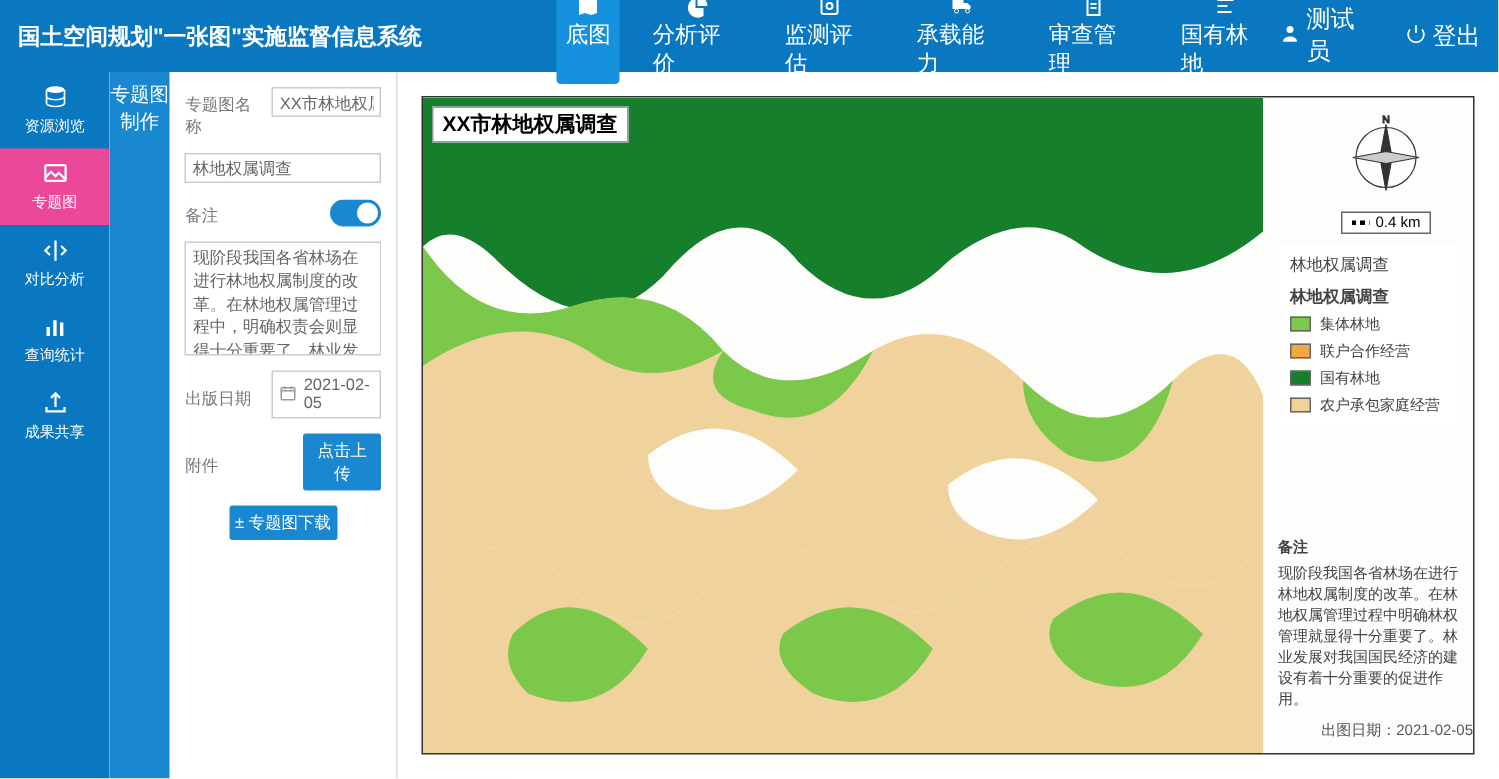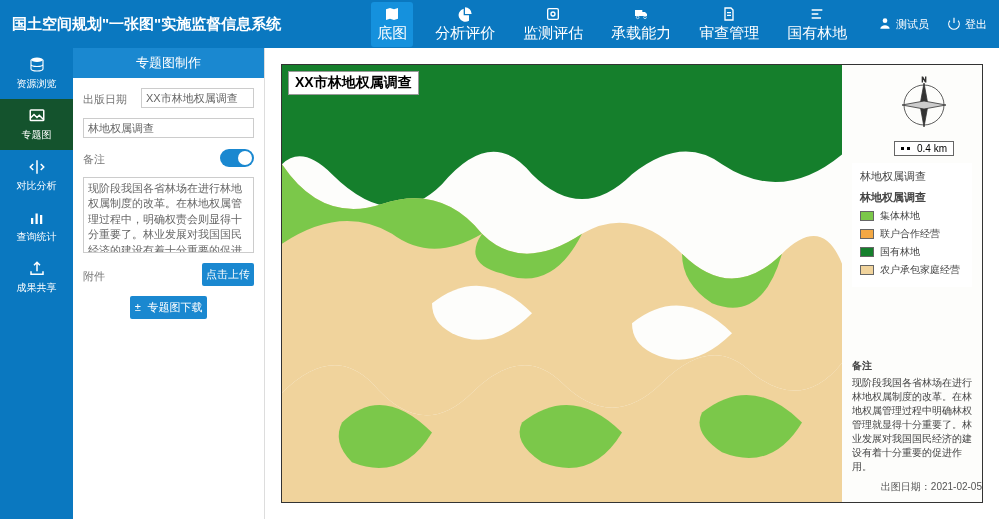--- a/index.html
+++ b/index.html
@@ -4,41 +4,41 @@
 <style>
 * { margin: 0; padding: 0; box-sizing: border-box; font-family: "Microsoft YaHei", Arial, sans-serif; }
 body { width: 999px; height: 519px; overflow: hidden; background: #fff; }
 
 .header { height: 48px; background: #0a78c0; display: flex; align-items: center; color: #fff; padding: 0 12px; }
 .header-title { font-size: 15px; font-weight: bold; flex: 0 0 auto; white-space: nowrap; }
 .header-nav { display: flex; margin-left: 90px; gap: 16px; }
 .nav-item { display: flex; flex-direction: column; align-items: center; font-size: 15px; cursor: pointer; padding: 4px 6px; }
 .nav-item .ni-icon { width: 18px; height: 16px; margin-bottom: 2px; display:flex; align-items:center; justify-content:center; }
 .nav-item.active { background: #1591dd; border-radius: 3px; }
-.header-right { margin-left: auto; display: flex; gap: 18px; font-size: 11px; align-items: center; }
+.header-right { margin-left: auto; display: flex; gap: 18px; font-size: 16px; align-items: center; }
 .header-right > div { display: flex; align-items: center; gap: 4px; cursor: pointer; }
 
 .body { display: flex; height: calc(519px - 48px); }
 .sidebar { width: 73px; background: #0a78c0; display: flex; flex-direction: column; }
 .side-item { color: #fff; font-size: 10px; text-align: center; padding: 8px 2px; cursor: pointer; display: flex; flex-direction: column; align-items: center; gap: 3px; }
-.side-item.active { background: #14532d; }
+.side-item.active { background: #ec4899; }
 .side-item .si-icon { width: 20px; height: 18px; display:flex; align-items:center; justify-content:center; }
 
-.form-panel { width: 192px; background: #fff; border-right: 1px solid #ddd; display: flex; flex-direction: column; }
+.form-panel { width: 192px; background: #fff; border-right: 1px solid #ddd; display: flex; flex-direction: row; }
 .form-header { background: #1a88d0; color: #fff; text-align: center; font-size: 13px; padding: 6px 0; }
 .form-body { padding: 10px 10px; font-size: 11px; color: #555; overflow:auto; }
 .form-field { margin-bottom: 10px; display: flex; align-items: flex-start; gap: 6px; }
 .form-label { flex: 0 0 52px; color: #777; font-size: 11px; padding-top: 4px; }
 .form-control { flex: 1; }
 .text-input { width: 100%; border: 1px solid #ccc; padding: 3px 4px; font-size: 11px; color: #666; }
 .textarea { width: 100%; border: 1px solid #ccc; padding: 3px 4px; font-size: 11px; color: #666; height: 76px; resize: none; line-height: 1.4; }
 .toggle { width: 34px; height: 18px; background: #1a88d0; border-radius: 9px; position: relative; margin-left: auto; }
 .toggle-knob { width: 14px; height: 14px; background: #fff; border-radius: 50%; position: absolute; right: 2px; top: 2px; }
 .date-input { display:flex; align-items:center; border:1px solid #ccc; padding:3px 4px; font-size:11px; gap:4px; color:#666; }
-.btn { background: #1a88d0; color: #fff; border: none; padding: 4px 4px; font-size: 11px; cursor: pointer; border-radius: 2px; font-family: Liberation Mono, monospace; }
+.btn { background: #1a88d0; color: #fff; border: none; padding: 4px 4px; font-size: 11px; cursor: pointer; border-radius: 2px; }
 .btn-row { display: flex; justify-content: space-between; align-items:center; margin-bottom: 10px; gap: 27px; }
 .btn-center { display:flex; justify-content:center; }
 
 .map-panel { flex: 1; padding: 16px; position: relative; }
 .map-container { position: relative; width: 100%; height: 100%; border: 1px solid #333; background:#fdfdfb; }
 .map-title { position:absolute; left:6px; top:6px; font-size:14px; font-weight:bold; background:#fff; padding:2px 6px; border:1px solid #999; }
 .compass { position:absolute; right:28px; top:10px; width:60px; height:60px; }
 .scale-bar { position:absolute; right:28px; top:76px; width:60px; border:1px solid #666; background:#fff; text-align:center; font-size:10px; padding:1px 0; display:flex; align-items:center; justify-content:center; }
 .scale-bar::before { content:""; display:block; width:12px; height:3px; background: repeating-linear-gradient(90deg,#000 0,#000 3px,#fff 3px,#fff 6px); margin-right:4px; }
 .legend { position:absolute; right:10px; top:98px; width:120px; background:#fff; font-size:11px; padding:6px 8px; }
@@ -172,34 +172,46 @@
           </svg>
         </span>
       <span>成果共享</span>
     </div>
   </div>
 
   <div class="form-panel">
     <div class="form-header">专题图制作</div>
     <div class="form-body">
       <div class="form-field">
-        <div class="form-label">出版日期</div>
+        <div class="form-label">专题图名称</div>
         <div class="form-control"><input class="text-input" value="XX市林地权属调查" style=""></div>
       </div>
       <div class="form-field">
         <div class="form-control" style="flex:1"><input class="text-input" value="林地权属调查" style=""></div>
       </div>
       <div class="form-field" style="align-items:center;">
         <div class="form-label">备注</div>
         <div class="toggle">
             <div class="toggle-knob"></div>
           </div>
       </div>
       <div class="form-field">
         <textarea class="textarea" style="">现阶段我国各省林场在进行林地权属制度的改革。在林地权属管理过程中，明确权责会则显得十分重要了。林业发展对我国国民经济的建设有着十分重要的促进作用。</textarea>
+      </div>
+      <div class="form-field" style="align-items:center;">
+        <div class="form-label">出版日期</div>
+        <div class="form-control">
+          <div class="date-input">
+            <span><svg viewBox="0 0 24 24" width="12" height="12" fill="none" stroke="#999" stroke-width="2">
+                  <rect x="3" y="5" width="18" height="16" rx="1"></rect>
+                  <path d="M3 9h18M8 3v4M16 3v4"></path>
+                </svg></span>
+            <span>2021-02-05</span>
+          </div>
+        </div>
       </div>
       <div class="btn-row">
         <div class="form-label">附件</div>
         <button class="btn">点击上传</button>
       </div>
       <div class="btn-center">
         <button class="btn">± 专题图下载</button>
       </div>
     </div>
   </div>

